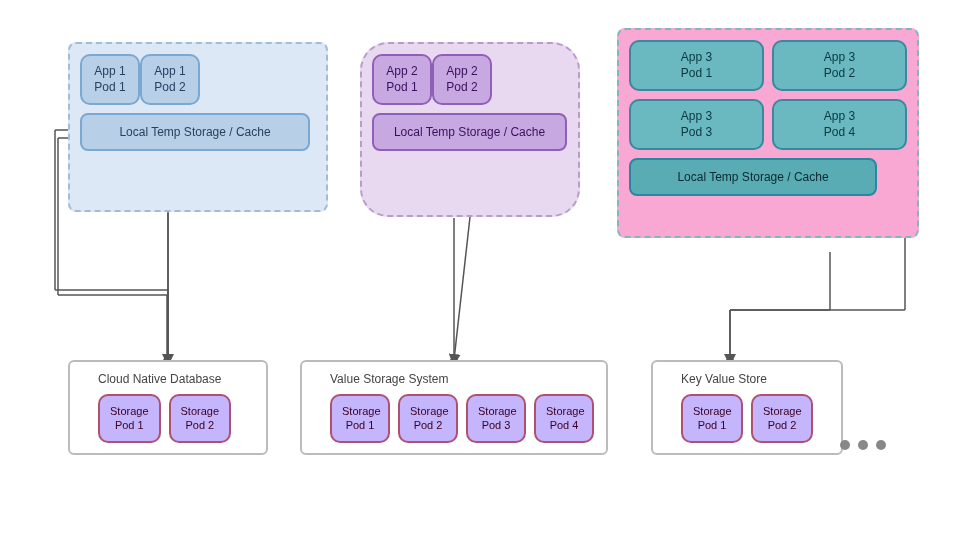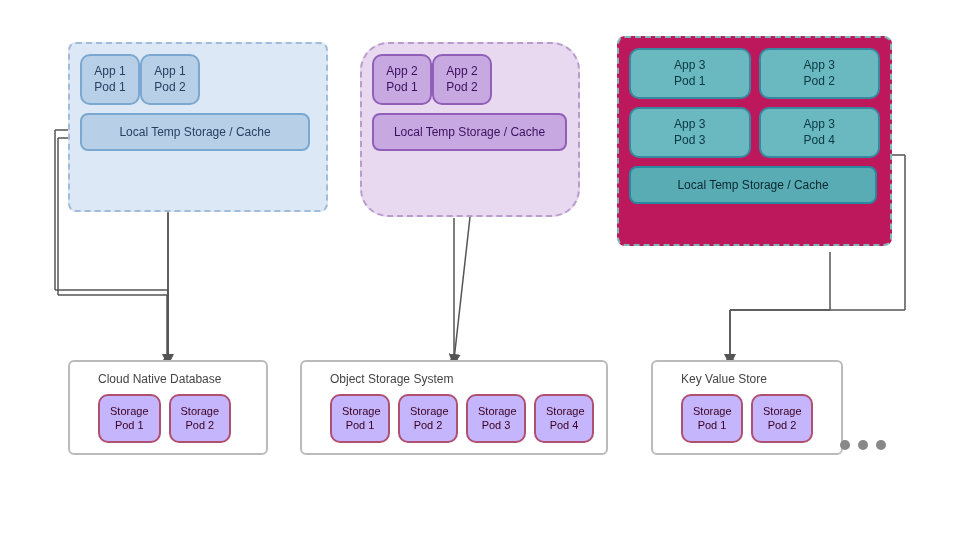--- a/index.html
+++ b/index.html
@@ -31,23 +31,23 @@
       border-color: #a0bcd8;
     }
     .cluster-app2 {
       left: 360px; top: 42px;
       width: 220px; height: 175px;
       background: #e8d8f0;
       border-color: #b89ccc;
       border-radius: 28px;
     }
     .cluster-app3 {
-      left: 617px; top: 36px;
-      width: 275px; height: 210px;
-      background: #be185d;
+      left: 617px; top: 28px;
+      width: 302px; height: 210px;
+      background: #f9a8d4;
       border-color: #80b8b8;
     }
 
     
     .pods-row {
       display: flex;
       margin-bottom: 8px;
     }
     .pod-box {
       border-radius: 10px;
@@ -252,21 +252,21 @@
 
   <div class="storage-cluster storage-db">
     <div class="storage-title">Cloud Native Database</div>
     <div class="storage-pods-row">
       <div class="storage-pod">Storage<br>Pod 1</div>
       <div class="storage-pod">Storage<br>Pod 2</div>
     </div>
   </div>
 
   <div class="storage-cluster storage-obj">
-    <div class="storage-title">Object Storage System</div>
+    <div class="storage-title">Value Storage System</div>
     <div class="storage-pods-row">
       <div class="storage-pod">Storage<br>Pod 1</div>
       <div class="storage-pod">Storage<br>Pod 2</div>
       <div class="storage-pod">Storage<br>Pod 3</div>
       <div class="storage-pod">Storage<br>Pod 4</div>
     </div>
   </div>
 
   <div class="storage-cluster storage-kv">
     <div class="storage-title">Key Value Store</div>

